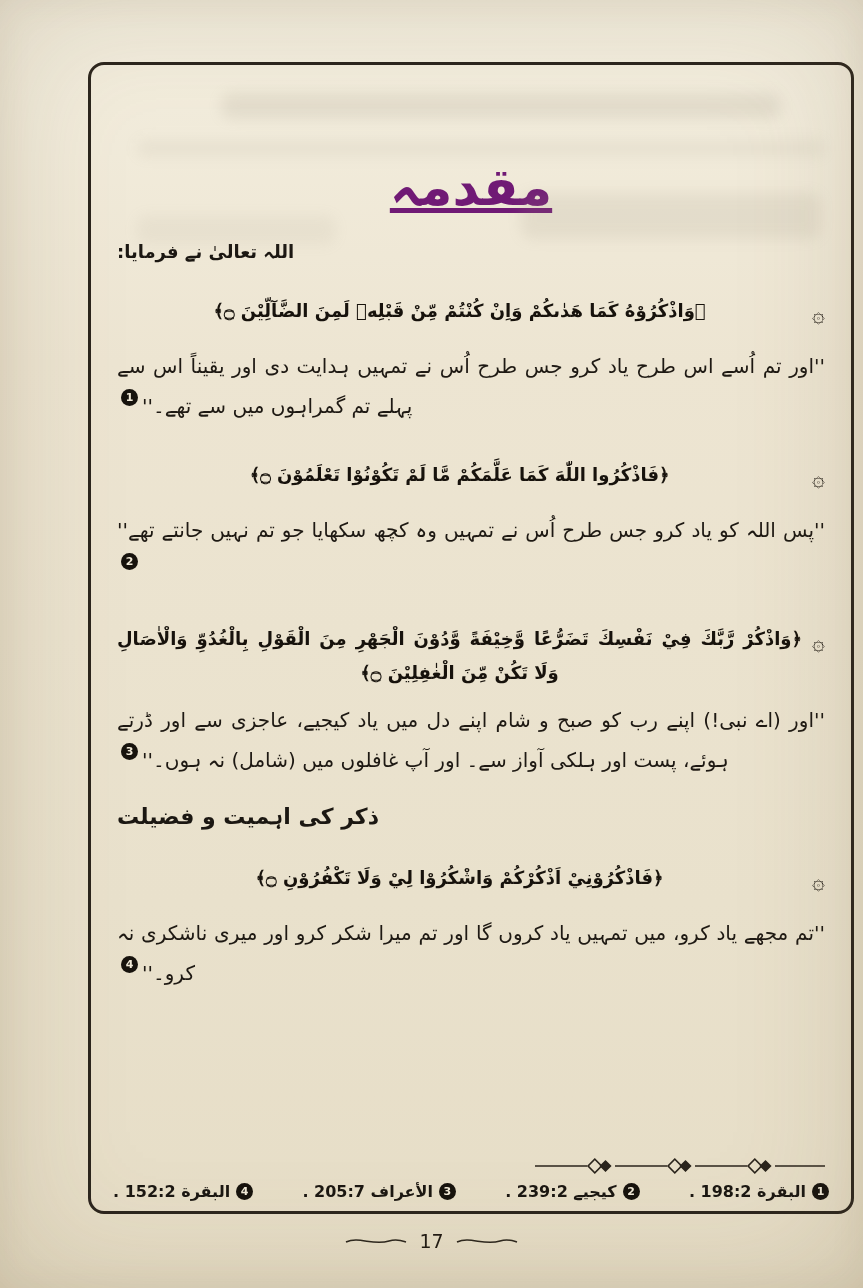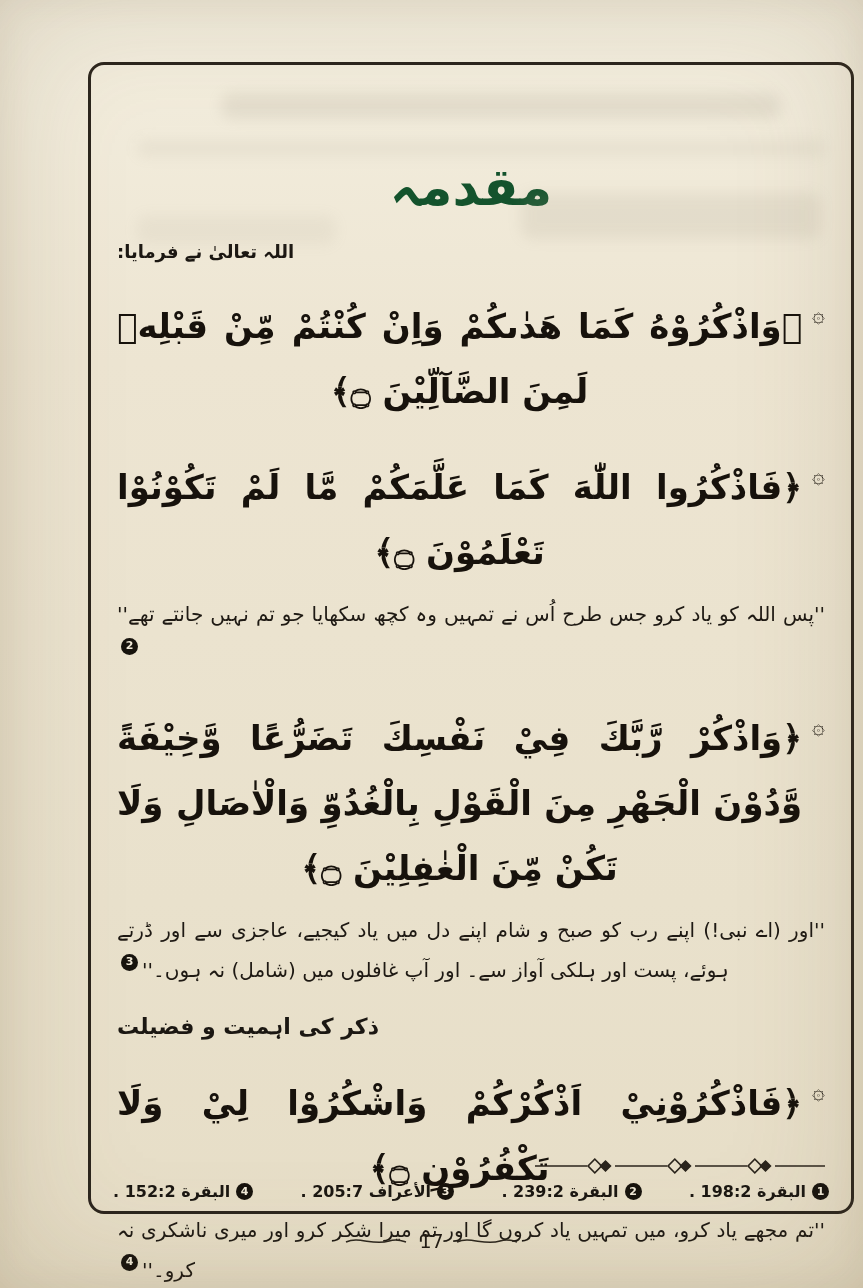--- a/index.html
+++ b/index.html
@@ -49,21 +49,22 @@
   .g2 { top: 74px;  right: 25px;  width: 690px; height: 18px; opacity: .10; }
   .g3 { top: 128px; right: 30px;  width: 300px; height: 46px; opacity: .14; }
   .g4 { top: 150px; left: 45px;   width: 200px; height: 30px; opacity: .09; }
 
   .title {
     margin: 92px 0 0 0;
     text-align: center;
     font-size: 52px;
     font-weight: bold;
     letter-spacing: 1px;
-    color: #14532d;
+    color: #701a75;
+    text-decoration: underline;
   }
 
   .heading1 {
     margin: 60px 0 0 0;
     padding-left: 0;
     padding-right: 0;
     text-align: left;
     padding-left: 58px;
     font-size: 26px;
     font-weight: bold;
@@ -89,21 +90,21 @@
     gap: 10px;
   }
   .ornament {
     flex: 0 0 auto;
     font-size: 22px;
     line-height: 1.9;
     color: #241f18;
   }
   .verse-text {
     flex: 1 1 auto;
-    font-size: 34px;
+    font-size: 18px;
     font-weight: bold;
     line-height: 1.9;
     text-align: justify;
     text-align-last: center;
     color: #17120c;
   }
 
   .translation {
     margin: 10px 0 0 0;
     font-size: 20px;
@@ -188,20 +189,21 @@
 
 
   <p class="intro-line">اللہ تعالیٰ نے فرمایا:</p>
 
   <div id="verses-1">
   <section class="verse-block">
     <div class="verse-row">
       <span class="ornament">۞</span>
       <div class="verse-text">﴿وَاذْكُرُوْهُ كَمَا هَدٰىكُمْ وَاِنْ كُنْتُمْ مِّنْ قَبْلِهٖ لَمِنَ الضَّآلِّيْنَ ۝﴾</div>
     </div>
+    <p class="translation"><span>''اور تم اُسے اس طرح یاد کرو جس طرح اُس نے تمہیں ہدایت دی اور یقیناً اس سے پہلے تم گمراہوں میں سے تھے۔''</span><span class="fn-circle">1</span></p>
   </section>
 
   <section class="verse-block">
     <div class="verse-row">
       <span class="ornament">۞</span>
       <div class="verse-text">﴿فَاذْكُرُوا اللّٰهَ كَمَا عَلَّمَكُمْ مَّا لَمْ تَكُوْنُوْا تَعْلَمُوْنَ ۝﴾</div>
     </div>
     <p class="translation"><span>''پس اللہ کو یاد کرو جس طرح اُس نے تمہیں وہ کچھ سکھایا جو تم نہیں جانتے تھے''</span><span class="fn-circle">2</span></p>
   </section>
 
@@ -244,21 +246,21 @@
       </svg>
     </div>
     <div class="footnotes-row" id="footnotes">
   <div class="footnote-item">
     <span class="fn-circle">1</span>
     <span class="fn-ref">البقرة 198:2 .</span>
   </div>
 
   <div class="footnote-item">
     <span class="fn-circle">2</span>
-    <span class="fn-ref">البقرة 239:2 .</span>
+    <span class="fn-ref">کیجیے 239:2 .</span>
   </div>
 
   <div class="footnote-item">
     <span class="fn-circle">3</span>
     <span class="fn-ref">الأعراف 205:7 .</span>
   </div>
 
   <div class="footnote-item">
     <span class="fn-circle">4</span>
     <span class="fn-ref">البقرة 152:2 .</span>

